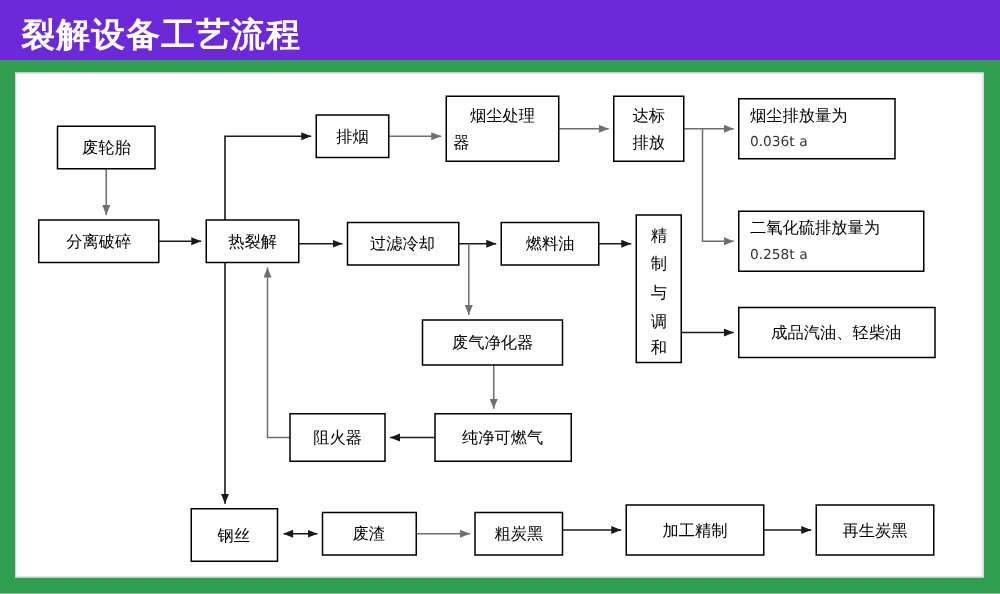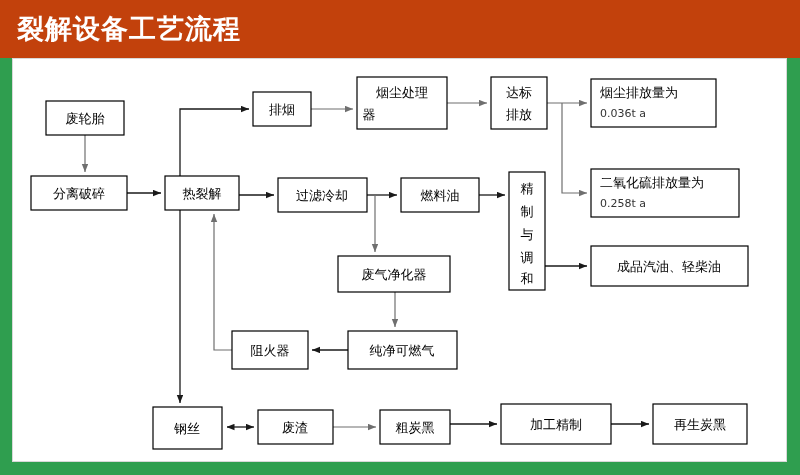--- a/index.html
+++ b/index.html
@@ -13,22 +13,22 @@
     height: 475px;
     background: #2f9e4f;
     overflow: hidden;
     font-family: "DejaVu Sans", "Liberation Sans", sans-serif;
   }
   #header {
     position: absolute;
     left: 0;
     top: 0;
     width: 800px;
-    height: 58px;
-    background: #c2410c;
+    height: 48px;
+    background: #6d28d9;
   }
   #title {
     position: absolute;
     left: 17px;
     top: 13px;
     color: #ffffff;
     font-size: 27px;
     font-weight: bold;
     letter-spacing: 1px;
     line-height: 32px;

